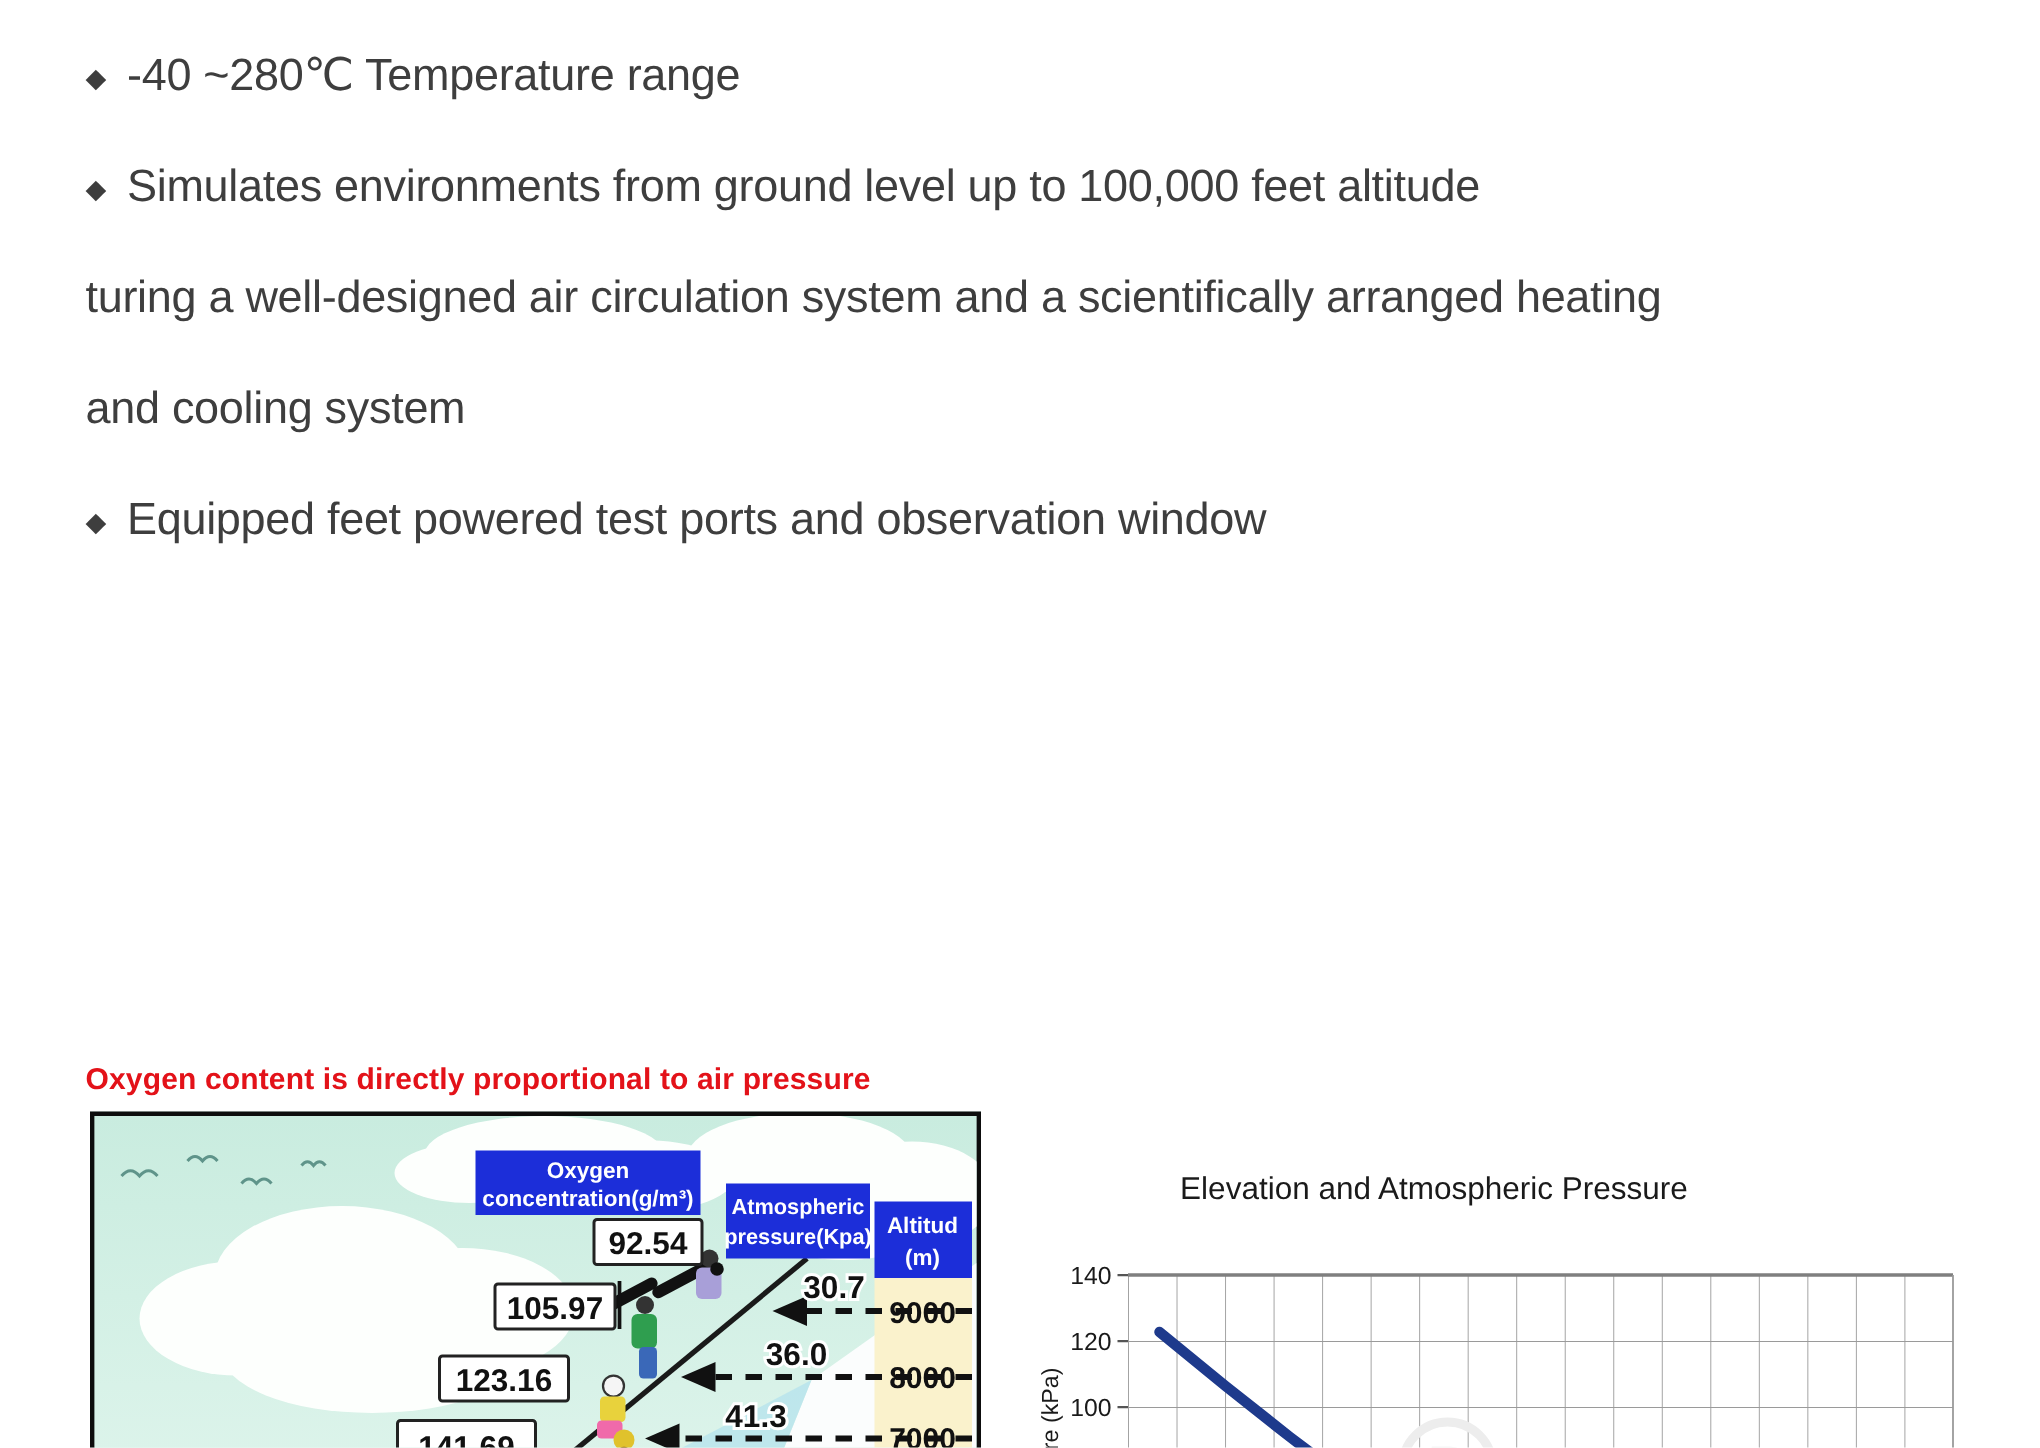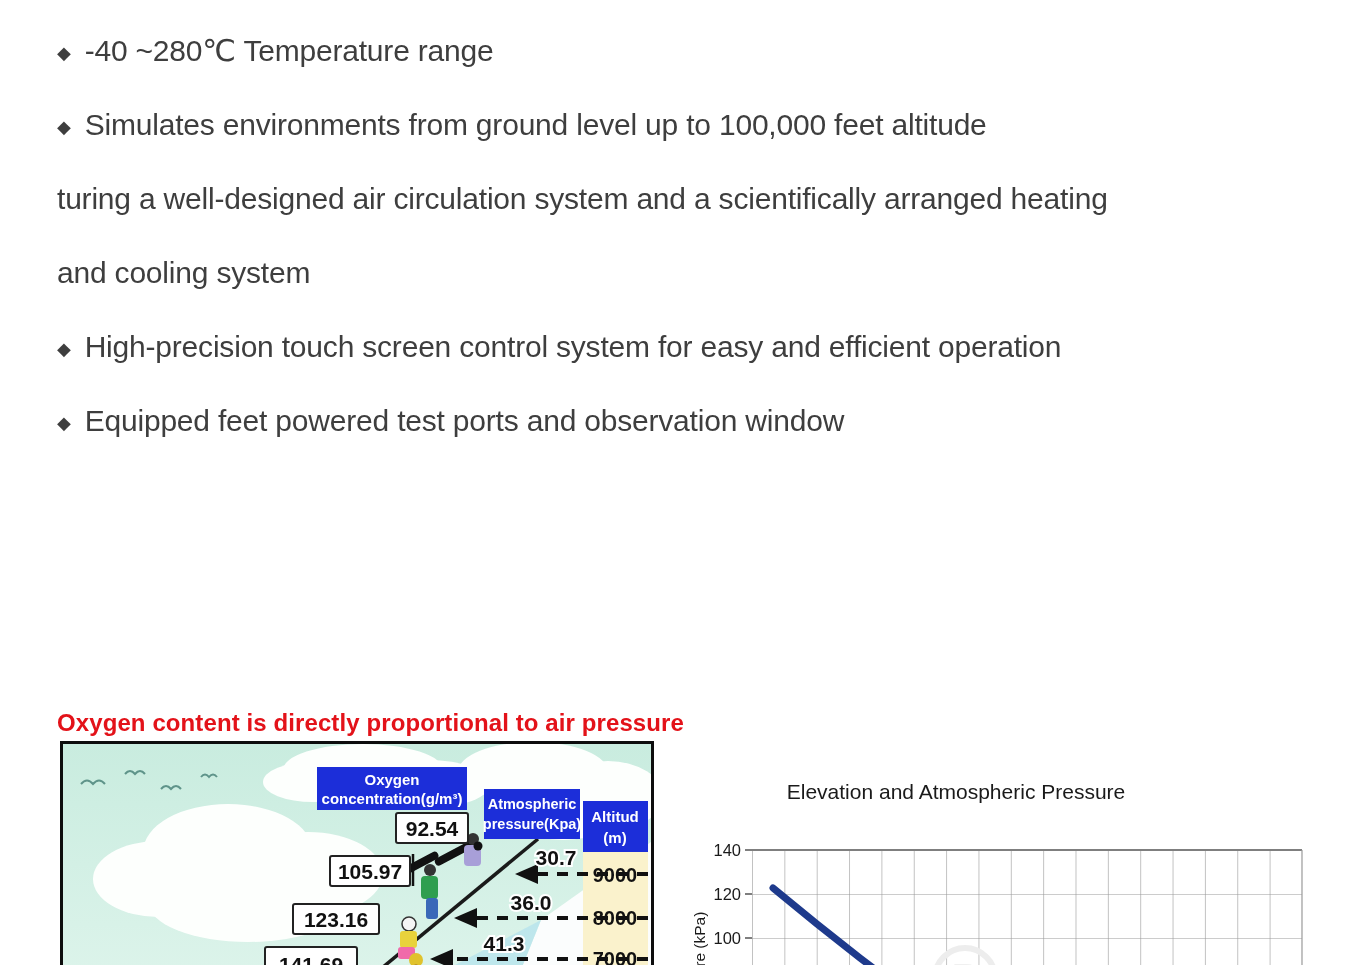--- a/index.html
+++ b/index.html
@@ -14,21 +14,21 @@
   .features{
     position:absolute;left:57px;top:14px;width:1290px;
     color:#3e3e3e;font-size:30px;letter-spacing:-0.2px;
   }
   .fline{height:74px;line-height:74px;white-space:nowrap;}
   .bullet{display:inline-block;font-size:18px;vertical-align:2px;color:#3e3e3e;}
   .bullet:not(:empty){margin-right:14px;}
   
   .oxy-heading{
     position:absolute;left:57px;top:709px;
-    font-size:24px;font-weight:600;letter-spacing:0.1px;
+    font-size:20px;font-weight:600;letter-spacing:0.1px;
   }
   
   .cartoon{
     position:absolute;left:60px;top:741px;
     width:588px;height:300px;
     border:3px solid #0d0d0d;box-sizing:content-box;
     background:#cfeee3;
   }
   .cartoon svg{display:block;}
   
@@ -40,21 +40,20 @@
   svg text{font-family:"Liberation Sans","DejaVu Sans",sans-serif;}
 </style>
 </head>
 <body>
 
 <div class="features">
   <div class="fline"><span class="bullet">◆</span><span>-40 ~280℃ Temperature range</span></div>
   <div class="fline"><span class="bullet">◆</span><span>Simulates environments from ground level up to 100,000 feet altitude</span></div>
   <div class="fline"><span class="bullet"></span><span>turing a well-designed air circulation system and a scientifically arranged heating</span></div>
   <div class="fline"><span class="bullet"></span><span>and cooling system</span></div>
-  <div class="fline"><span class="bullet">◆</span><span>High-precision touch screen control system for easy and efficient operation</span></div>
   <div class="fline"><span class="bullet">◆</span><span>Equipped feet powered test ports and observation window</span></div>
 </div>
 
 <div class="oxy-heading" style="color:#e31219;">Oxygen content is directly proportional to air pressure</div>
 
 <div class="cartoon">
 <svg width="588" height="300" viewBox="0 0 588 300">
   <defs>
     <linearGradient id="skyg" x1="0" y1="0" x2="0" y2="1">
       <stop offset="0" stop-color="#c9ecdf"></stop>

